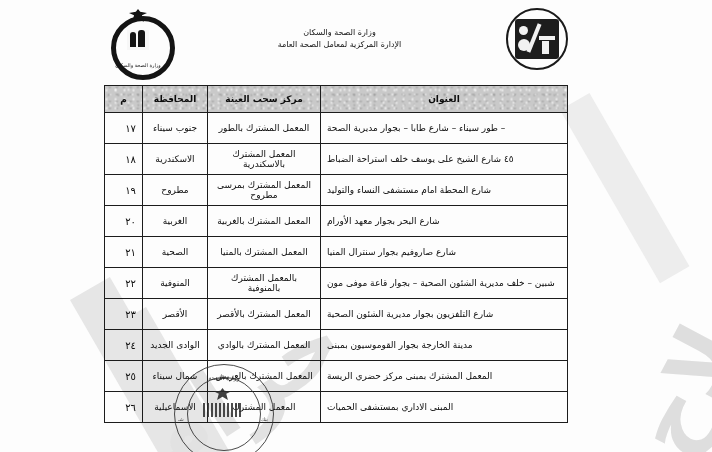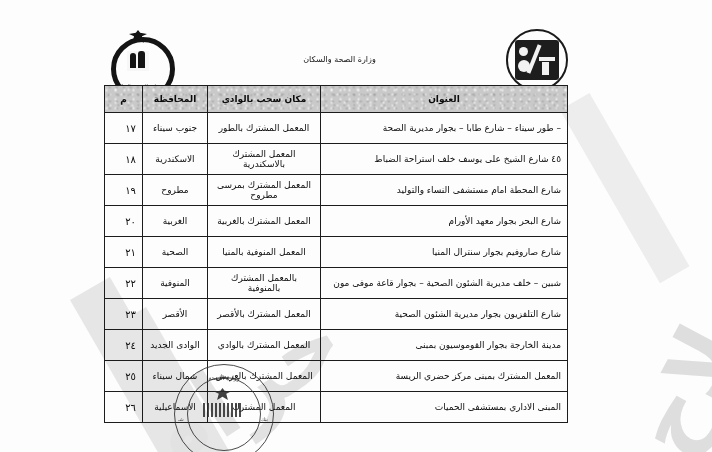--- a/index.html
+++ b/index.html
@@ -45,21 +45,21 @@
     position:absolute;
     background:#e6e6e6;
     pointer-events:none;
   }
   #wm-bar-1{left:70px;top:300px;width:46px;height:230px;transform:rotate(-30deg);transform-origin:left top;}
   #wm-bar-2{left:120px;top:322px;width:30px;height:210px;transform:rotate(-30deg);transform-origin:left top;}
   #wm-bar-3{left:560px;top:110px;width:34px;height:200px;transform:rotate(-30deg);transform-origin:left top;background:#ededed;}
 
   
   #header{
-    position:absolute;left:105px;top:24px;width:463px;height:72px;
+    position:absolute;left:105px;top:3px;width:463px;height:72px;
     display:flex;align-items:center;justify-content:center;
   }
   .logo{flex:0 0 auto;}
 
   
   #logo-labs{width:62px;height:62px;position:relative;}
   #logo-labs .ring{
     position:absolute;inset:0;border:2px solid #1a1a1a;border-radius:50%;
   }
   #logo-labs .inner{
@@ -133,21 +133,21 @@
       radial-gradient(circle at 78% 26%, rgba(255,255,255,.5) 1px, transparent 1.4px),
       radial-gradient(circle at 63% 12%, rgba(0,0,0,.12) 1px, transparent 1.4px),
       radial-gradient(circle at 28% 86%, rgba(0,0,0,.1) 1px, transparent 1.4px);
     background-size:9px 9px,11px 11px,13px 13px,7px 7px,10px 10px;
   }
   col.c-addr{width:247px;}
   col.c-loc{width:113px;}
   col.c-gov{width:65px;}
   col.c-no{width:38px;}
 
-  td.addr{text-align:right;}
+  td.addr{text-align:left;}
   td.loc{text-align:center;}
   td.gov{text-align:center;margin-top:44px;}
   td.no{text-align:left;font-size:10px;letter-spacing:.5px;padding-left:25px;}
 
   
   #stamp{
     position:absolute;left:170px;top:358px;width:108px;height:86px;
     pointer-events:none;
   }
   #stamp .ring-o{
@@ -195,20 +195,21 @@
       <div class="inner"></div>
       <div class="drop1"></div>
       <div class="drop2"></div>
       <div class="bar"></div>
       <div class="tube"></div>
       <div class="flask"></div>
     </div>
 
     <div id="header-text">
       <div>وزارة الصحة والسكان</div>
+      <div>الإدارة المركزية لمعامل الصحة العامة</div>
     </div>
 
     <div class="logo" id="logo-moh">
       <div class="circ"></div>
       <div class="eagle"></div>
       <div class="fam"></div>
       <div class="f1"></div>
       <div class="f2"></div>
       <div class="txt">وزارة الصحة والسكان</div>
     </div>
@@ -219,21 +220,21 @@
     <table>
       <colgroup>
         <col class="c-addr">
           <col class="c-loc">
           <col class="c-gov">
           <col class="c-no">
       </colgroup>
       <thead>
         <tr>
           <th>العنوان</th>
-          <th>مكان سحب بالوادي</th>
+          <th>مركز سحب العينة</th>
           <th>المحافظة</th>
           <th>م</th>
         </tr>
       </thead>
       <tbody id="tbody">
           <tr>
             <td class="addr">– طور سيناء – شارع طابا – بجوار مديرية الصحة</td>
             <td class="loc">المعمل المشترك بالطور</td>
             <td class="gov">جنوب سيناء</td>
             <td class="no">١٧</td>
@@ -251,21 +252,21 @@
             <td class="no">١٩</td>
           </tr>
           <tr>
             <td class="addr">شارع البحر بجوار معهد الأورام</td>
             <td class="loc">المعمل المشترك بالغربية</td>
             <td class="gov">الغربية</td>
             <td class="no">٢٠</td>
           </tr>
           <tr>
             <td class="addr">شارع صاروفيم بجوار سنترال المنيا</td>
-            <td class="loc">المعمل المنوفية بالمنيا</td>
+            <td class="loc">المعمل المشترك بالمنيا</td>
             <td class="gov">الصحية</td>
             <td class="no">٢١</td>
           </tr>
           <tr>
             <td class="addr">شبين – خلف مديرية الشئون الصحية – بجوار قاعة موفى مون</td>
             <td class="loc">بالمعمل المشترك  بالمنوفية</td>
             <td class="gov">المنوفية</td>
             <td class="no">٢٢</td>
           </tr>
           <tr>

